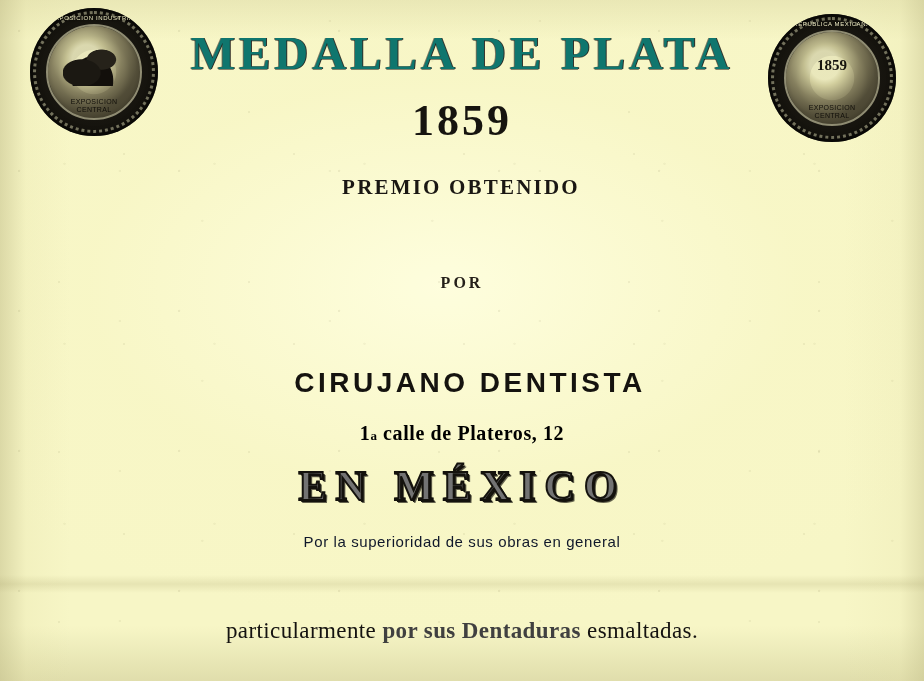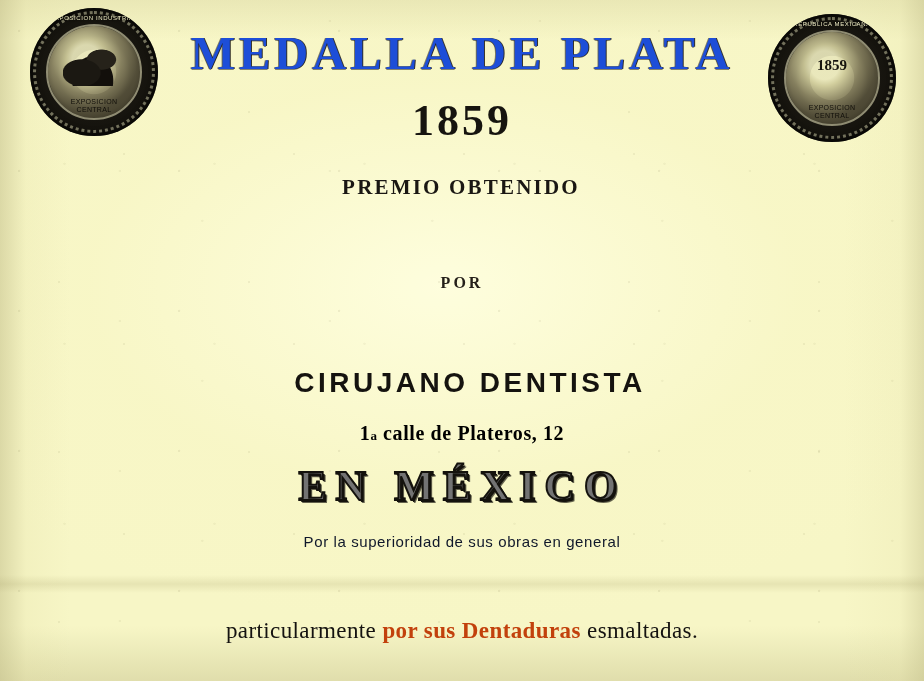--- a/index.html
+++ b/index.html
@@ -148,21 +148,21 @@
 
   
   .line-award {
     position: absolute;
     left: 0; right: 0;
     top: 26px;
     font-family: "Liberation Serif", serif;
     font-weight: bold;
     font-size: 47px;
     letter-spacing: 4px;
-    color: #1d4ed8;
+    color: #0f766e;
     text-shadow: 1px 0 0 rgba(20,18,16,0.85), -1px 0 0 rgba(20,18,16,0.55), 0 1px 0 rgba(20,18,16,0.5);
   }
   .line-year {
     position: absolute;
     left: 0; right: 0;
     top: 95px;
     font-family: "Liberation Serif", serif;
     font-weight: bold;
     font-size: 44px;
     letter-spacing: 3px;
@@ -254,21 +254,21 @@
   .line-footer {
     position: absolute;
     left: 0; right: 0;
     top: 618px;
     font-family: "Liberation Serif", serif;
     font-size: 23px;
     letter-spacing: 0.4px;
     color: #141210;
   }
   .line-footer .worn {
-    color: #c2410c;
+    color: #404040;
     font-weight: bold;
   }
   
   .crease {
     position: absolute;
     left: 0; right: 0;
     top: 575px;
     height: 18px;
     background: linear-gradient(180deg, rgba(170,164,110,0.0), rgba(170,164,110,0.22), rgba(170,164,110,0.0));
     pointer-events: none;

